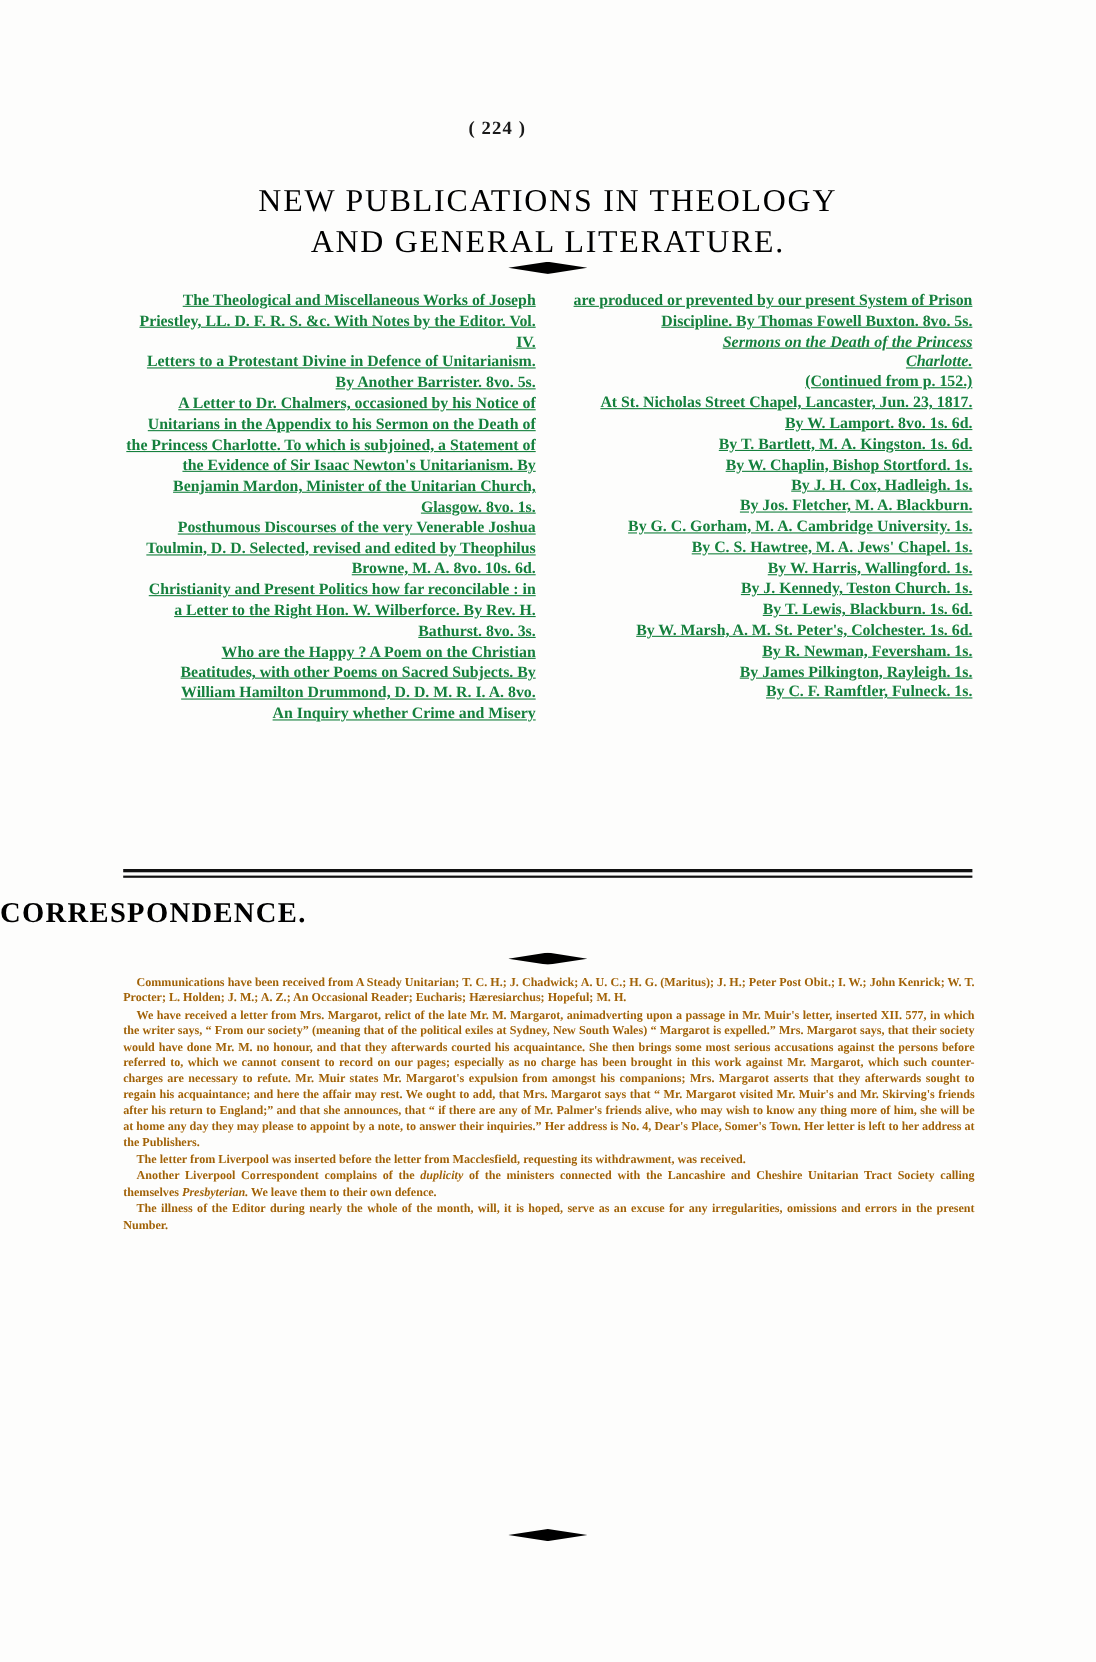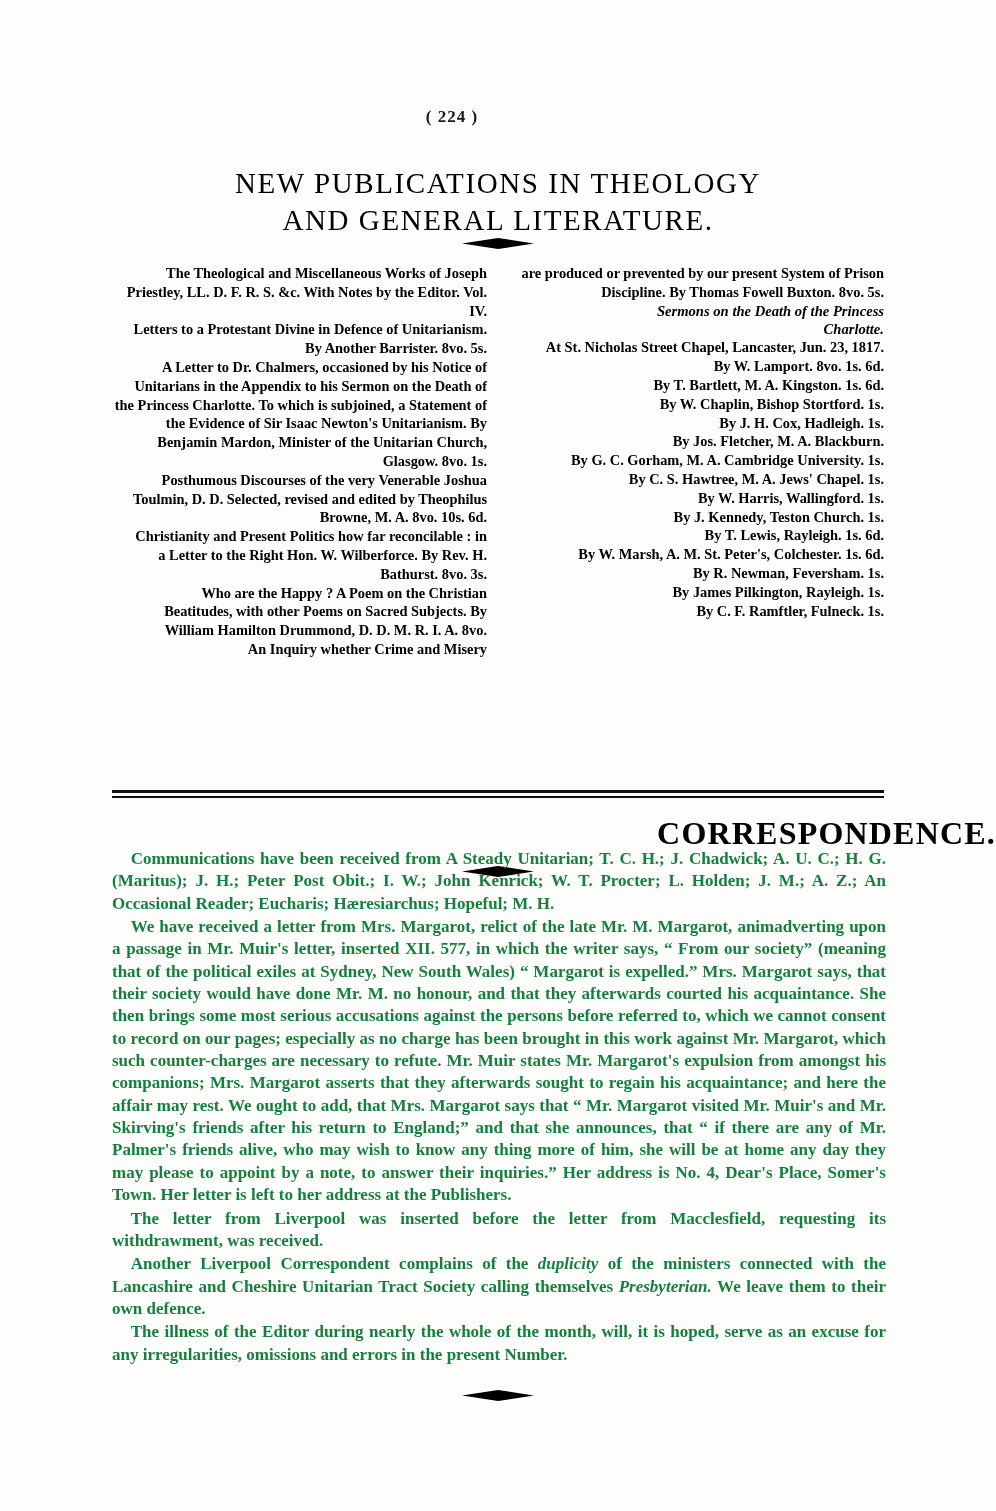--- a/index.html
+++ b/index.html
@@ -74,22 +74,23 @@
     left: 112px;
     width: 772px;
     display: flex;
     gap: 22px;
   }
   .col {
     width: 375px;
     font-size: 14.4px;
     line-height: 1.305;
     font-weight: bold;
-    color: #000000;
+    color: #15803d;
     text-align: justify;
+    text-decoration: underline;
   }
   .col p {
     margin: 0;
     text-indent: 1.35em;
     text-align: right;
   }
   .col p.noindent { text-indent: 0; }
 
   .subhead-ital {
     margin: 7px 0 4px 0;
@@ -130,37 +131,37 @@
     height: 1.6px;
     background: #111;
   }
 
   
   .corr-title {
     position: absolute;
     top: 815px;
     left: 0;
     width: 996px;
-    text-align: right;
-    font-size: 32px;
+    text-align: left;
+    font-size: 26px;
     font-weight: bold;
     letter-spacing: 1.2px;
     color: #000;
   }
 
   .corr-body {
     position: absolute;
-    top: 848px;
+    top: 886px;
     left: 112px;
     width: 774px;
-    font-size: 17px;
+    font-size: 11px;
     line-height: 1.315;
     font-weight: bold;
     text-align: justify;
-    color: #15803d;
+    color: #a16207;
   }
   .corr-body p {
     margin: 0 0 1px 0;
     text-indent: 1.1em;
   }
   .corr-body i { font-style: italic; }
 </style>
 </head>
 <body>
 
@@ -190,31 +191,32 @@
     </div>
 
     <div class="col">
       <p class="noindent">are produced or prevented by our present System of Prison Discipline. By Thomas Fowell Buxton. 8vo. 5s.</p>
 
       <p class="subhead-ital">
         <span>Sermons on the Death of the Princess</span><br>
         <span>Charlotte.</span>
       </p>
 
+      <p class="continued">(Continued from p. 152.)</p>
 
       <p class="sermon-entry">At St. Nicholas Street Chapel, Lancaster, Jun. 23, 1817. By W. Lamport. 8vo. 1s. 6d.</p>
       <p class="sermon-entry">By T. Bartlett, M. A. Kingston. 1s. 6d.</p>
       <p class="sermon-entry">By W. Chaplin, Bishop Stortford. 1s.</p>
       <p class="sermon-entry">By J. H. Cox, Hadleigh. 1s.</p>
       <p class="sermon-entry">By Jos. Fletcher, M. A. Blackburn.</p>
       <p class="sermon-entry">By G. C. Gorham, M. A. Cambridge University. 1s.</p>
       <p class="sermon-entry">By C. S. Hawtree, M. A. Jews' Chapel. 1s.</p>
       <p class="sermon-entry">By W. Harris, Wallingford. 1s.</p>
       <p class="sermon-entry">By J. Kennedy, Teston Church. 1s.</p>
-      <p class="sermon-entry">By T. Lewis, Rayleigh. 1s. 6d.</p>
+      <p class="sermon-entry">By T. Lewis, Blackburn. 1s. 6d.</p>
       <p class="sermon-entry">By W. Marsh, A. M. St. Peter's, Colchester. 1s. 6d.</p>
       <p class="sermon-entry">By R. Newman, Feversham. 1s.</p>
       <p class="sermon-entry">By James Pilkington, Rayleigh. 1s.</p>
       <p class="sermon-entry">By C. F. Ramftler, Fulneck. 1s.</p>
     </div>
 
   </div>
 
   <div class="double-rule">
     <div class="thick"></div>

